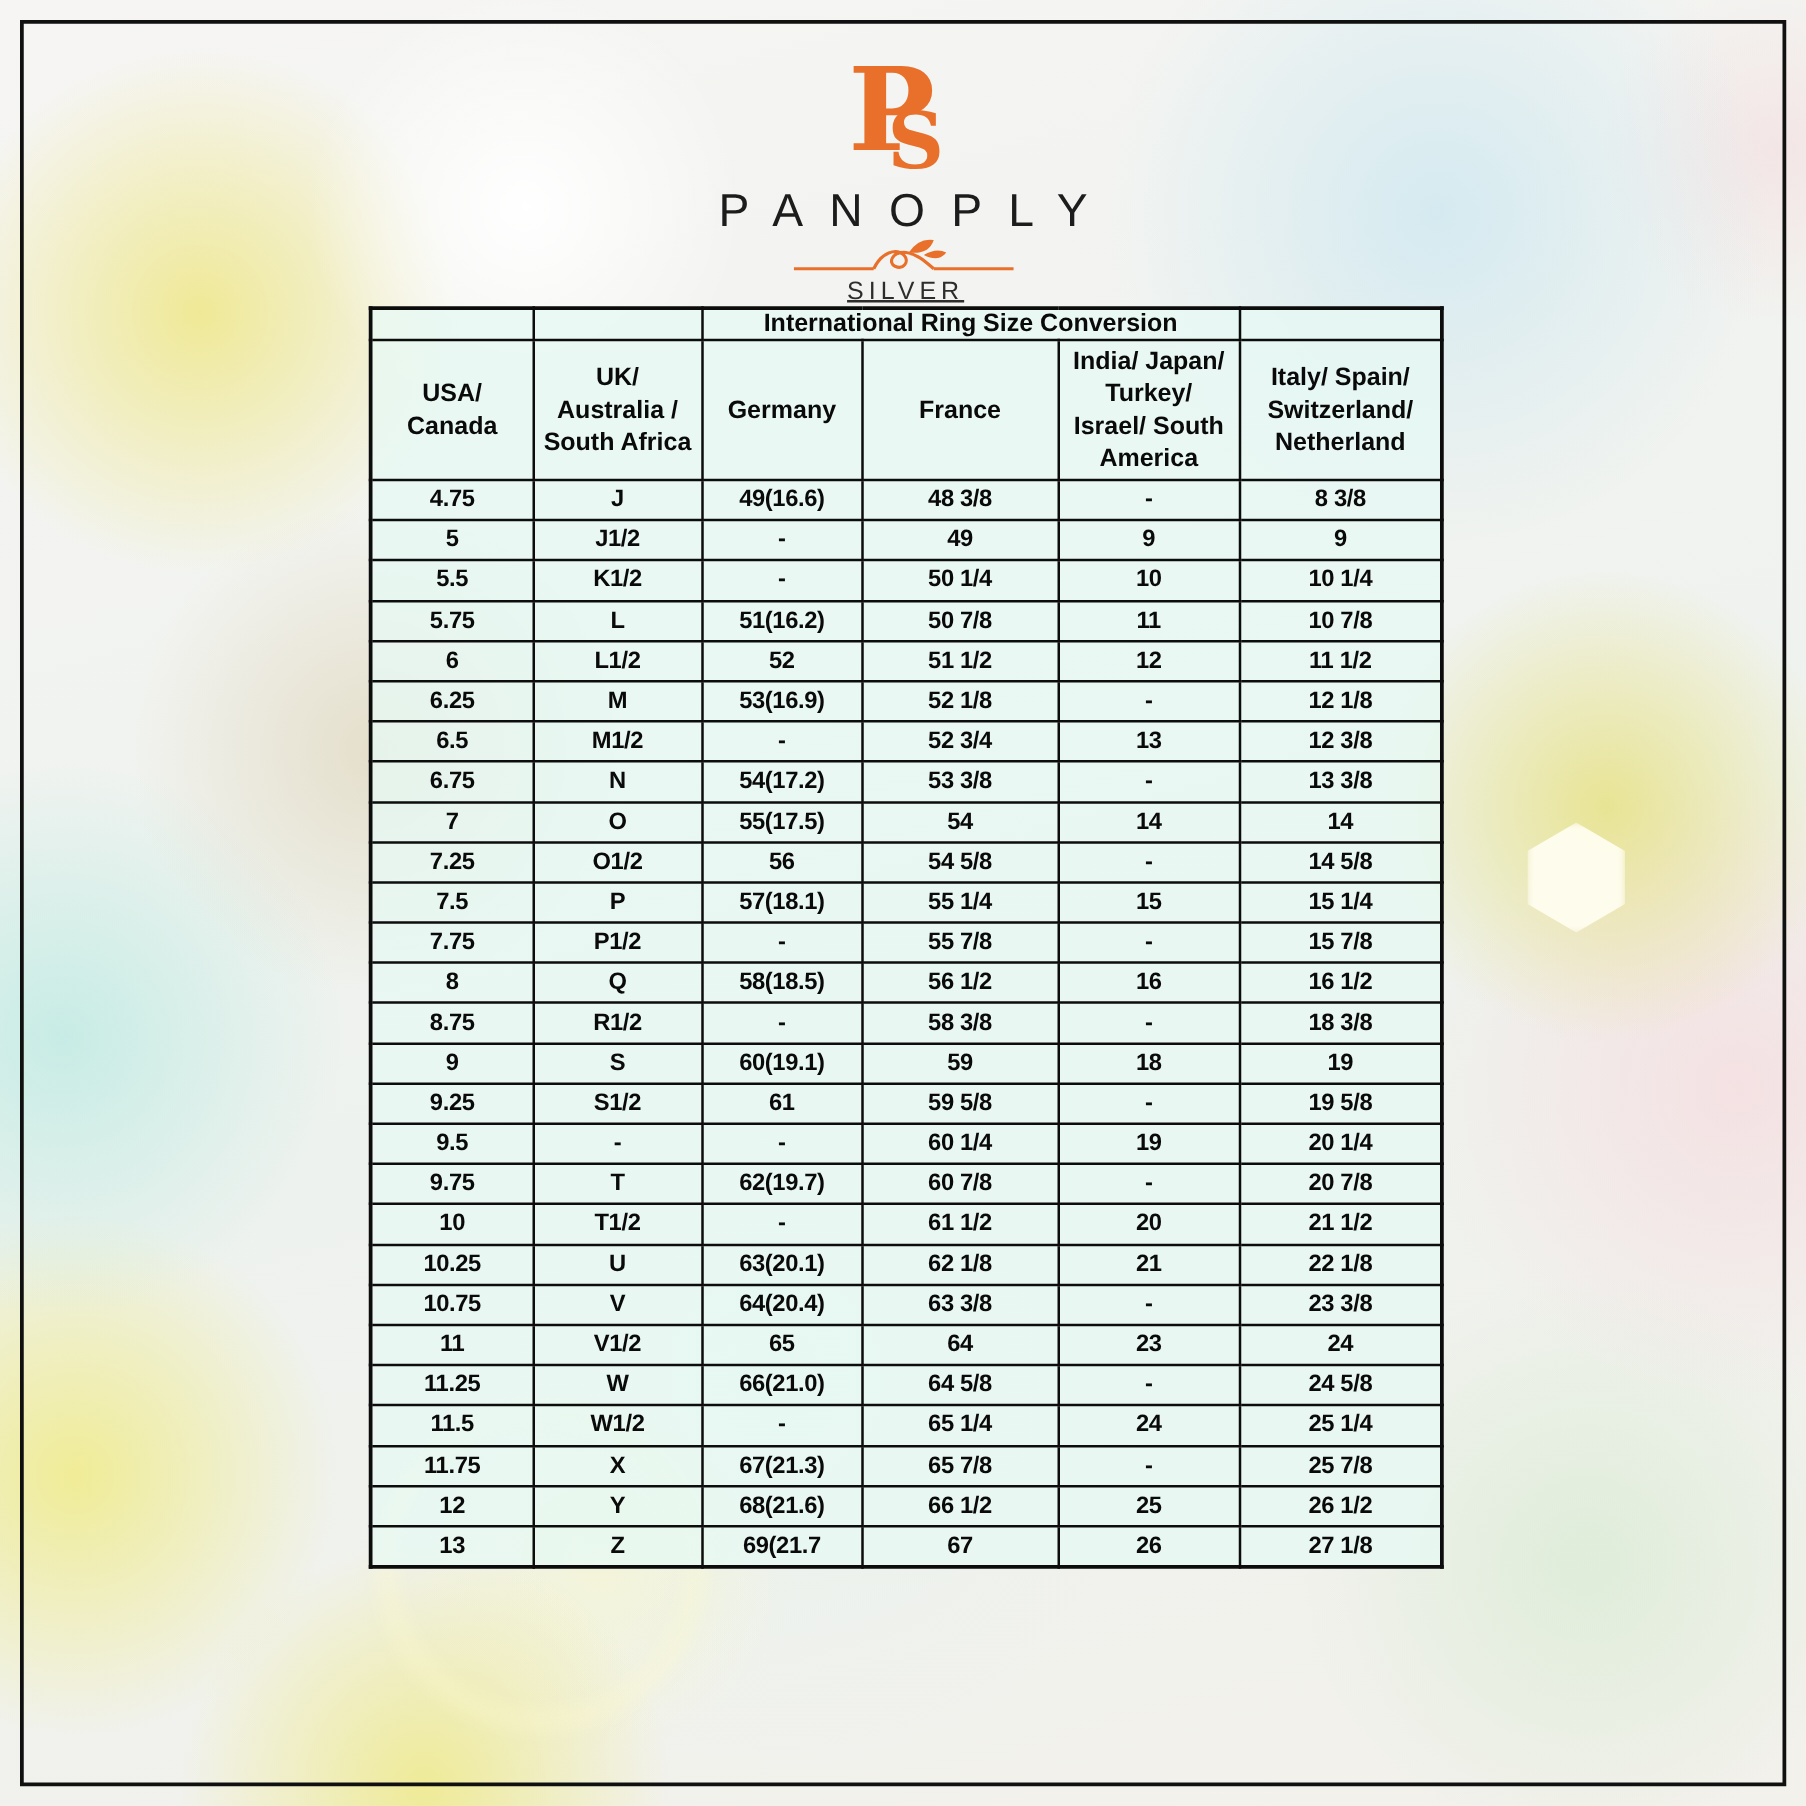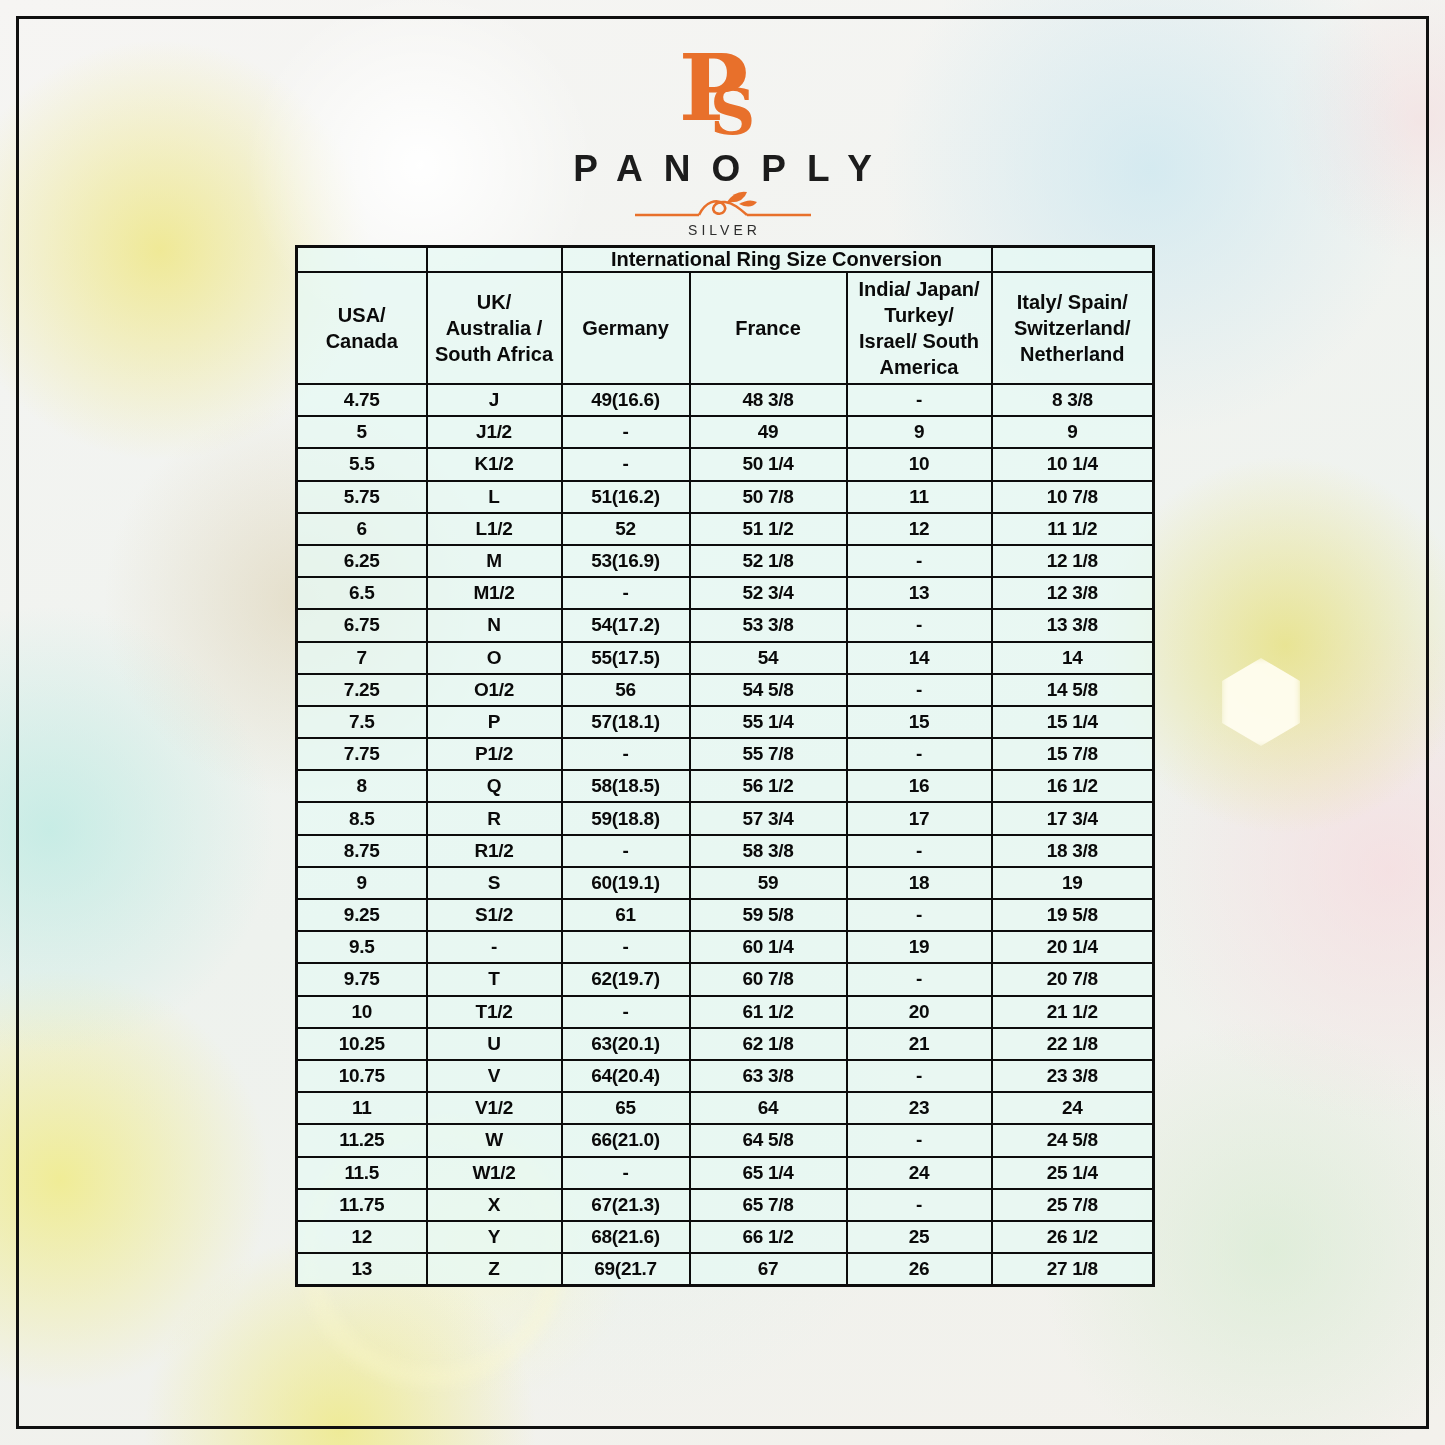--- a/index.html
+++ b/index.html
@@ -41,27 +41,27 @@
     border:3px solid #101010;
   }
   
   .logo{
     position:absolute;left:0;right:0;top:44px;
     display:flex;flex-direction:column;align-items:center;
   }
   .monogram{height:96px;}
   .brand-name{
     margin-top:8px;
-    font-size:37px;font-weight:bold;color:#1c1c1c;
+    font-size:37px;font-weight:normal;color:#1c1c1c;
     letter-spacing:21px;padding-left:21px;
   }
   .divider-orn{margin-top:0px;height:34px;}
   .brand-sub{
     margin-top:-2px;
-    font-size:14px;color:#2d2d2d;letter-spacing:4px;padding-left:4px;
+    font-size:20px;color:#2d2d2d;letter-spacing:4px;padding-left:4px;text-decoration:underline;
   }
   
   .size-table{
     position:absolute;left:295px;top:245px;width:857px;
     border-collapse:collapse;table-layout:fixed;
     border:3px solid #0c0c0c;
     background:rgba(231,249,244,0.78);
   }
   .size-table td,.size-table th{
     border:2px solid #0c0c0c;
@@ -234,28 +234,20 @@
     </tr>
         <tr>
       <td>8</td>
       <td>Q</td>
       <td>58(18.5)</td>
       <td>56 1/2</td>
       <td>16</td>
       <td>16 1/2</td>
     </tr>
         <tr>
-      <td>8.5</td>
-      <td>R</td>
-      <td>59(18.8)</td>
-      <td>57 3/4</td>
-      <td>17</td>
-      <td>17 3/4</td>
-    </tr>
-        <tr>
       <td>8.75</td>
       <td>R1/2</td>
       <td>-</td>
       <td>58 3/8</td>
       <td>-</td>
       <td>18 3/8</td>
     </tr>
         <tr>
       <td>9</td>
       <td>S</td>

